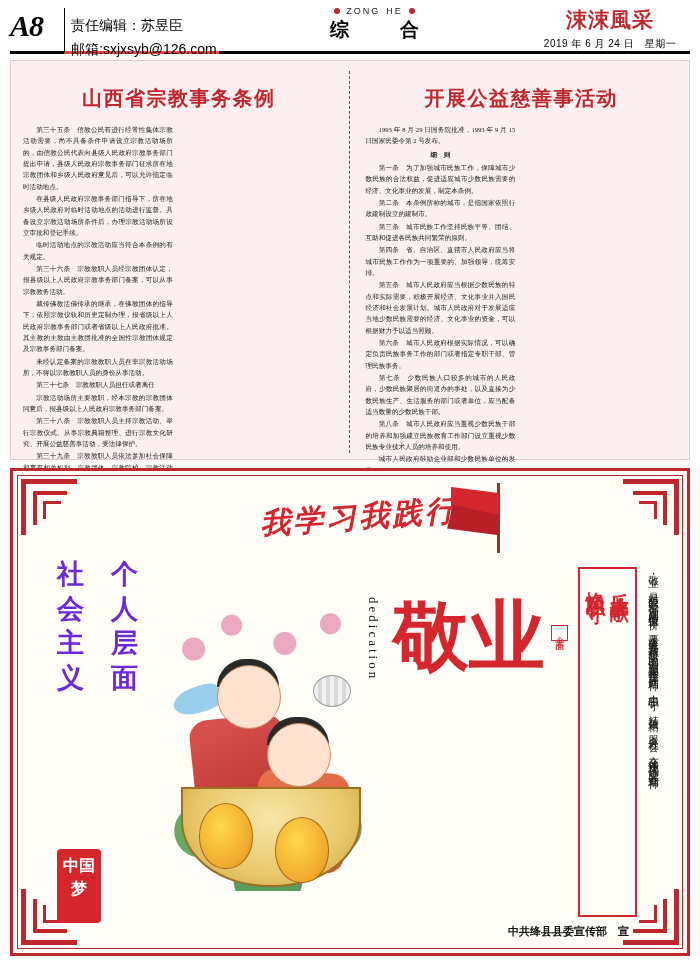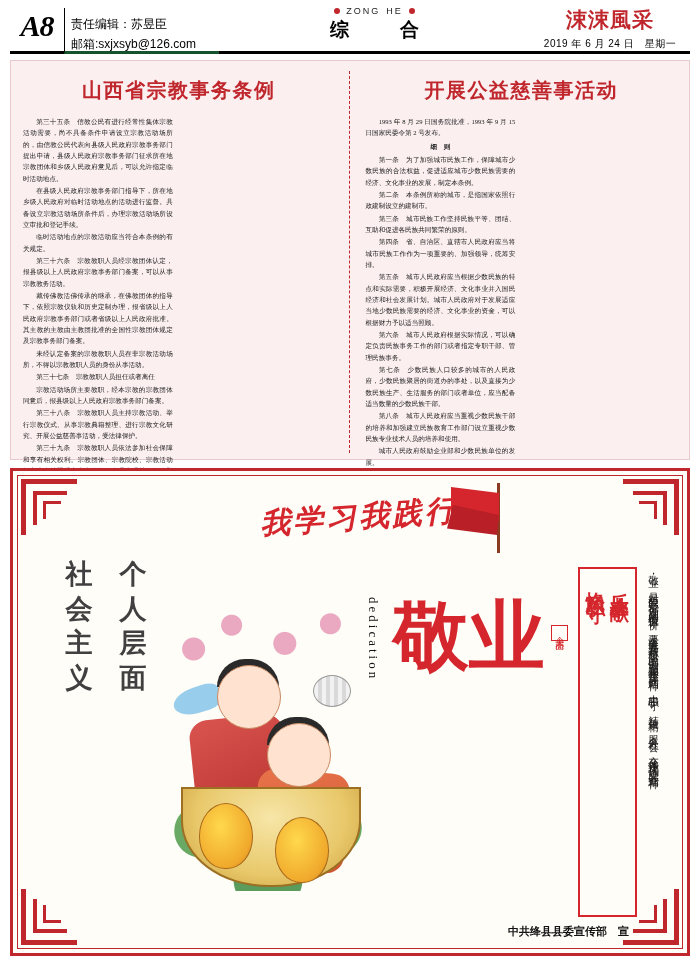--- a/index.html
+++ b/index.html
@@ -26,36 +26,35 @@
     position: relative;
     height: 46px;
     display: flex;
     align-items: stretch;
   }
   .page-num-box {
     width: 54px;
     border-bottom: 3px solid #000;
     display: flex;
     align-items: center;
-    justify-content: center;
     padding-bottom: 8px;
   }
   .page-num {
     font-family: "Liberation Serif", serif;
     font-size: 30px;
     font-weight: bold;
     font-style: italic;
     letter-spacing: -1px;
   }
   .editor-block {
     width: 148px;
     border-left: 1px solid #000;
-    border-bottom: 3px solid #14532d;
+    border-bottom: 3px solid #ef4444;
     padding: 6px 0 0 6px;
-    font-size: 12px;
+    font-size: 14px;
     line-height: 1.7;
     font-family: "Liberation Sans", sans-serif;
   }
   .editor-block div { white-space: nowrap; }
   .center-title {
     flex: 1;
     border-bottom: 3px solid #000;
     display: flex;
     flex-direction: column;
     align-items: center;
@@ -118,20 +117,21 @@
     background: #fbeff0;
     border: 1px solid #e7c9cc;
     box-sizing: border-box;
     padding: 10px 12px 6px 12px;
     display: flex;
   }
   .art-col {
     flex: 1;
     display: flex;
     flex-direction: column;
+    margin-top: 8px;
   }
   .art-col.left { padding-right: 12px; }
   .art-col.right { padding-left: 14px; }
   .vdivider {
     width: 0;
     border-left: 1px dashed #c0272d;
     margin: 0 2px;
   }
   .art-head {
     text-align: center;
@@ -253,26 +253,26 @@
     position: absolute;
     left: 44px;
     top: 86px;
     width: 104px;
     height: 380px;
   }
   .ls-col {
     position: absolute;
     top: 0;
     width: 44px;
-    text-align: center;
+    text-align: left;
     font-size: 27px;
     font-weight: bold;
     line-height: 1.28;
     font-family: "DejaVu Serif", serif;
-    color: #404040;
+    color: #6d28d9;
   }
   .ls-col.a { left: 0; }
   .ls-col.b { left: 54px; }
   .seal {
     position: absolute;
     left: 0px;
     top: 292px;
     width: 44px;
     height: 74px;
     background: #d4262c;
@@ -583,20 +583,21 @@
 
     <div class="flag">
       <span class="pole"></span>
       <span class="cloth"></span>
       <span class="cloth2"></span>
     </div>
 
     <div class="left-slogan">
       <div class="ls-col a">社会主义</div>
       <div class="ls-col b">个人层面</div>
+      <div class="seal">中国梦</div>
     </div>
 
     <div class="illus">
       <div class="branch"></div>
       <div class="leafbg"></div>
       <div class="fish"></div>
       <div class="lantern"></div>
       <div class="body b1"></div>
       <div class="body b2"></div>
       <div class="bowl"></div>

